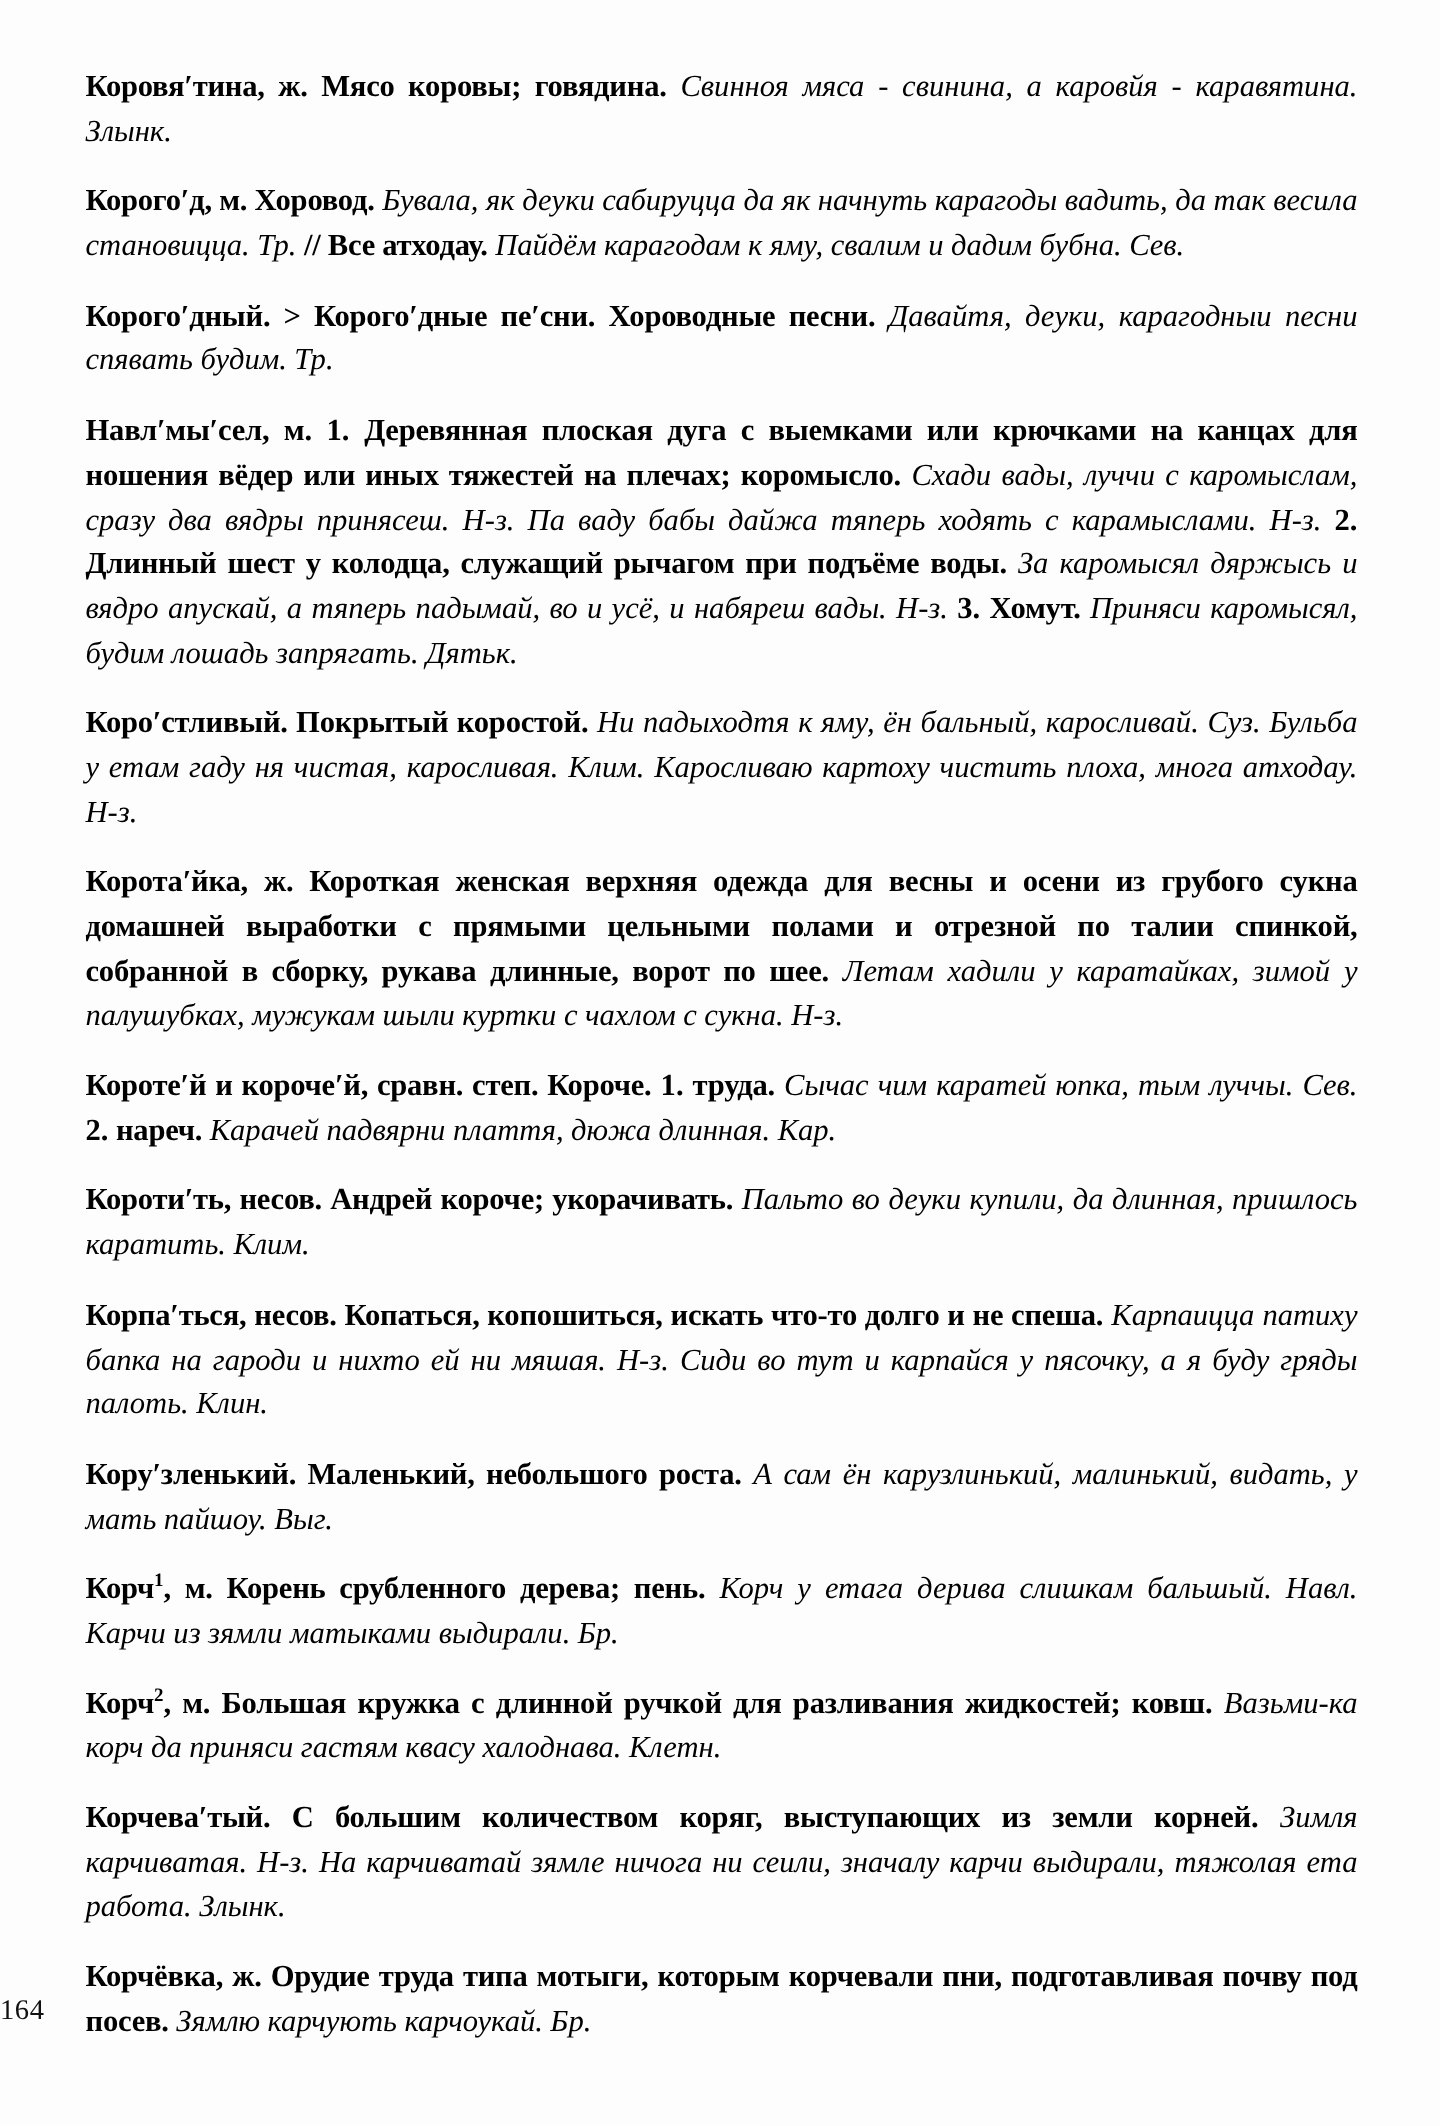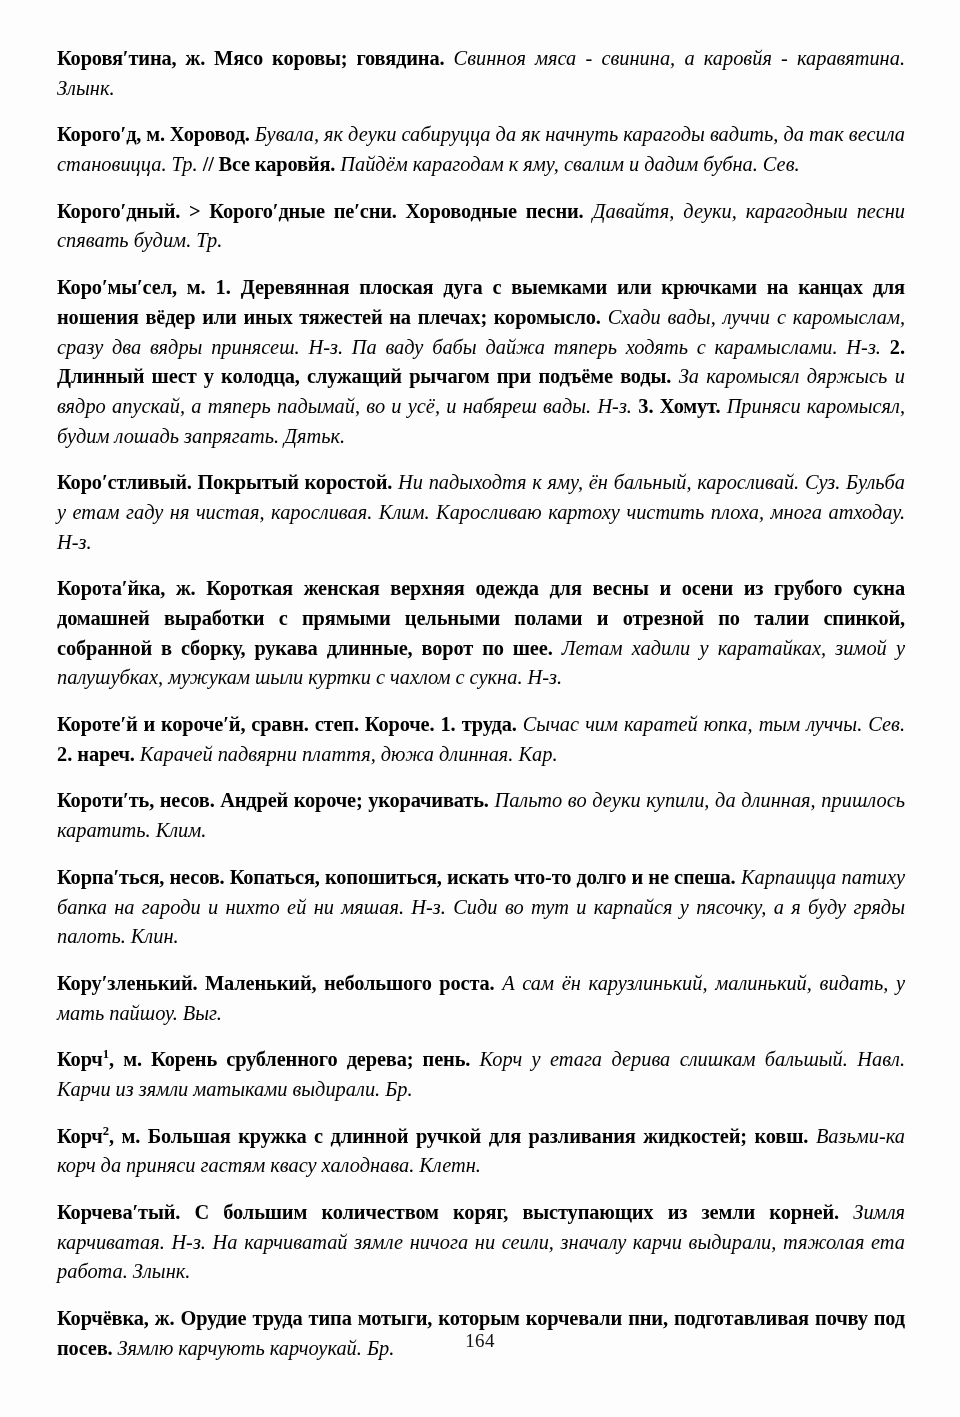--- a/index.html
+++ b/index.html
@@ -72,53 +72,52 @@
     vertical-align: super;
     line-height: 0;
     font-weight: bold;
   }
 
   .page-number {
     position: absolute;
     left: 0;
     top: 1330px;
     width: 960px;
-    text-align: center;
     font-family: "Liberation Serif", "DejaVu Serif", serif;
     font-size: 19px;
     color: #111111;
     letter-spacing: 0.4px;
   }
 </style>
 </head>
 <body>
 
 <div class="page">
   <div class="page-body">
 
     <p class="entry">
       <span class="hw">Коровя′тина, ж. Мясо коровы; говядина.</span>
       <span class="ex">Свинноя мяса - свинина, а каровйя - каравятина. Злынк.</span>
     </p>
 
     <p class="entry">
       <span class="hw">Корого′д, м. Хоровод.</span>
       <span class="ex">Бувала, як деуки сабируцца да як начнуть карагоды вадить, да так весила становицца. Тр.</span>
-      <span class="hw">// Все каровйя.</span>
+      <span class="hw">// Все атходау.</span>
       <span class="ex">Пайдём карагодам к яму, свалим и дадим бубна. Сев.</span>
     </p>
 
 
     <p class="entry">
       <span class="hw">Корого′дный. &gt; Корого′дные пе′сни. Хороводные песни.</span>
       <span class="ex">Давайтя, деуки, карагодныи песни спявать будим. Тр.</span>
     </p>
 
     <p class="entry">
-      <span class="hw">Коро′мы′сел, м.</span>
+      <span class="hw">Навл′мы′сел, м.</span>
       <span class="sense">1.</span>
       <span class="hw">Деревянная плоская дуга с выемками или крючками на канцах для ношения вёдер или иных тяжестей на плечах; коромысло.</span>
       <span class="ex">Схади вады, луччи с каромыслам, сразу два вядры принясеш. Н-з. Па ваду бабы дайжа тяперь ходять с карамыслами. Н-з.</span>
       <span class="sense">2.</span>
       <span class="hw">Длинный шест у колодца, служащий рычагом при подъёме воды.</span>
       <span class="ex">За каромысял дяржысь и вядро апускай, а тяперь падымай, во и усё, и набяреш вады. Н-з.</span>
       <span class="sense">3.</span>
       <span class="hw">Хомут.</span>
       <span class="ex">Приняси каромысял, будим лошадь запрягать. Дятьк.</span>
     </p>

